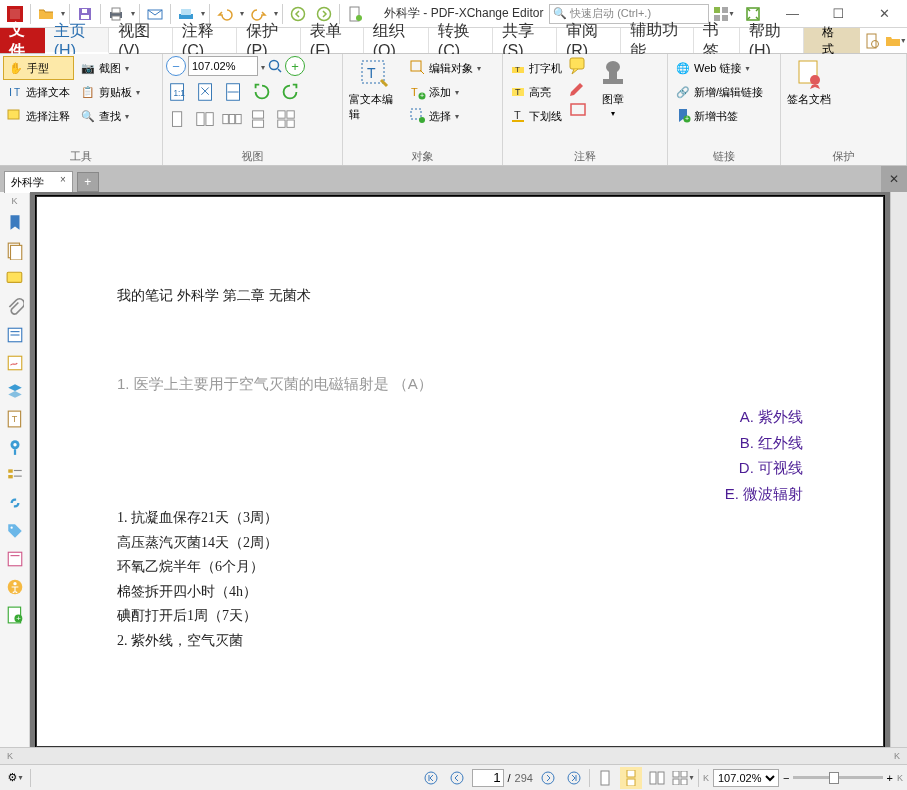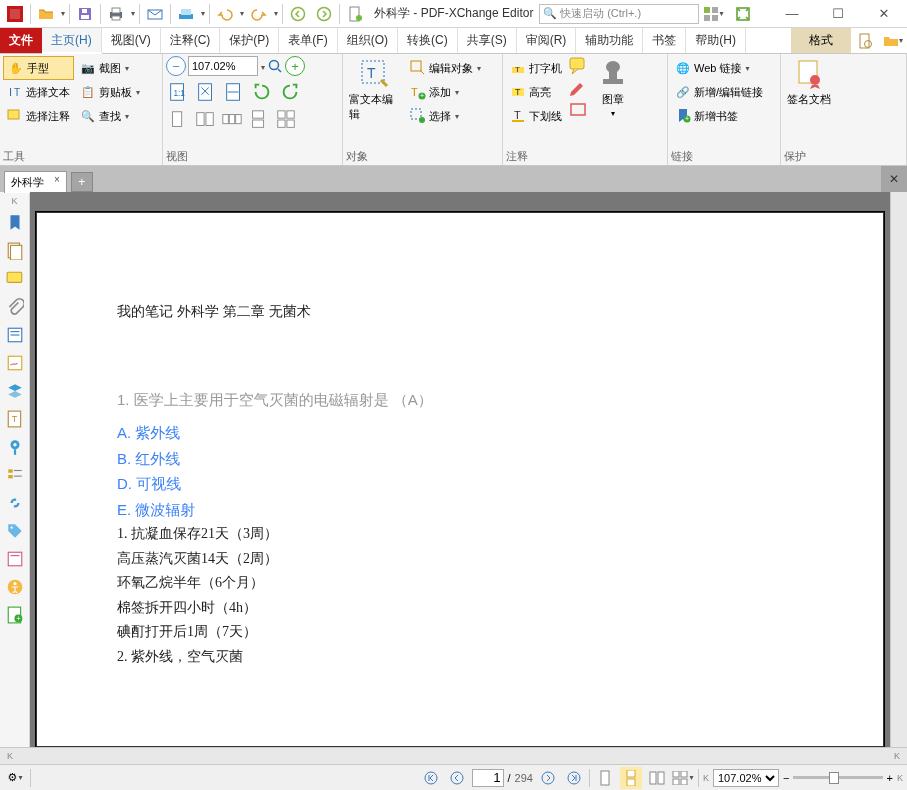--- a/index.html
+++ b/index.html
@@ -4,75 +4,75 @@
 <style>
 * { box-sizing: border-box; margin: 0; padding: 0; font-family: "Microsoft YaHei", "SimSun", sans-serif; }
 body { width: 907px; height: 790px; overflow: hidden; background: #f0f0f0; display: flex; flex-direction: column; font-size: 12px; }
 
 
 .titlebar { height: 28px; background: #fff; display: flex; align-items: center; border-bottom: 1px solid #d5d5d5; }
 .titlebar .qat { display: flex; align-items: center; gap: 0; padding: 0 2px; }
 .titlebar .qat .qi { width: 26px; height: 26px; display: flex; align-items: center; justify-content: center; cursor: pointer; }
 .titlebar .qat .sep { width: 1px; height: 20px; background: #d0d0d0; margin: 0 2px; }
 .titlebar .qat .dd { width: 8px; display:flex; align-items:center; justify-content:center; font-size:8px; color:#555;}
-.titlebar .title-text { margin-left: 4px; color: #333; white-space: nowrap; }
+.titlebar .title-text { margin-left: 14px; color: #333; white-space: nowrap; }
 .titlebar .search { flex: 0 0 160px; height: 20px; border: 1px solid #bfbfbf; margin-left: 6px; display:flex; align-items:center; padding:0 3px; color:#888; font-size:11px; gap:3px;}
 .titlebar .spacer { flex: 1; }
 .titlebar .rbtns { display:flex; align-items:center; gap:2px; padding-right:2px;}
 .titlebar .rbtns .ri { width:28px; height:26px; display:flex; align-items:center; justify-content:center; cursor:pointer;}
 .titlebar .win { display: flex; }
 .titlebar .win div { width: 46px; height: 28px; display:flex; align-items:center; justify-content:center; color:#555; font-size:13px;}
 
 
 .menutabs { height: 26px; background: #fff; display:flex; align-items:stretch; border-bottom:1px solid #c8c8c8; }
-.menutabs .mtab { padding: 0 9px; display:flex; align-items:center; font-size:12px; color:#333; border-right:1px solid #e0e0e0; cursor:pointer;}
+.menutabs .mtab { padding: 0 9px; display:flex; align-items:center; font-size:16px; color:#333; border-right:1px solid #e0e0e0; cursor:pointer;}
 .menutabs .mtab.file { background:#c41818; color:#fff; font-weight:bold; border:none;}
 .menutabs .mtab.active { background:#f5f5f5; border-bottom:2px solid #fff; margin-bottom:-1px; color:#2a6fb0;}
 .menutabs .mspacer { flex:1; }
 .menutabs .fmt { background:#e5d9b8; padding:0 18px; display:flex; align-items:center;}
 .menutabs .ricon { width:28px; display:flex; align-items:center; justify-content:center;}
 
 
 .ribbon { height: 112px; background:#f5f5f5; border-bottom:1px solid #c8c8c8; display:flex; }
 .rgroup { border-right:1px solid #d5d5d5; display:flex; flex-direction:column; padding:2px 3px 0; }
 .rgroup .gbody { flex:1; display:flex; align-items:flex-start; gap:2px; }
-.rgroup .glabel { height:16px; text-align:left; font-size:11px; color:#666; }
+.rgroup .glabel { height:16px; text-align:center; font-size:11px; color:#666; }
 .btn-lg { display:flex; flex-direction:column; align-items:center; justify-content:center; padding:2px 3px; cursor:pointer; font-size:11px; gap:2px;}
 .btn-sm { height:24px; display:flex; align-items:center; gap:3px; padding:0 4px; cursor:pointer; font-size:11px;}
 .stack { display:flex; flex-direction:column; }
 .ico { display:inline-flex; align-items:center; justify-content:center; }
 .i16 { width:16px; height:16px; }
 .i24 { width:24px; height:24px; }
 .i32 { width:32px; height:32px; }
 .dd-arrow::after { content:"▾"; font-size:8px; color:#555; margin-left:1px;}
 
 
 .zoomrow { display:flex; align-items:center; gap:2px;}
 .zoomrow input { width:70px; height:20px; border:1px solid #aaa; font-size:11px; padding:0 3px;}
 .circ { width:20px; height:20px; border:1px solid #4a90d9; border-radius:50%; display:flex; align-items:center; justify-content:center; font-size:13px; color:#4a90d9; cursor:pointer; background:#fff;}
 .circ.plus { border-color:#3aaa35; color:#3aaa35;}
 
 
 .tabstrip { height:26px; background:#bfbfbf; display:flex; align-items:flex-end; padding-left:4px;}
-.doctab { height:22px; background:#fff; border:1px solid #999; border-bottom:none; display:flex; align-items:center; padding:0 6px; font-size:11px; gap:10px; position:relative; top:1px;}
+.doctab { height:22px; background:#fff; border:1px solid #999; border-bottom:none; display:flex; align-items:center; padding:0 6px; font-size:11px; gap:16px; position:relative; top:1px;}
 .doctab .x { font-size:10px; color:#555; cursor:pointer; margin-bottom:6px;}
 .addtab { width:22px; height:20px; background:#a5a5a5; border:1px solid #888; margin-left:4px; display:flex; align-items:center; justify-content:center; color:#fff; cursor:pointer;}
 .tabstrip .sp { flex:1;}
 .tabclose { width:26px; height:26px; background:#a5a5a5; display:flex; align-items:center; justify-content:center; color:#333; cursor:pointer;}
 
 
 .work { flex:1; display:flex; min-height:0; }
 .sidetools { width:30px; background:#f5f5f5; border-right:1px solid #d5d5d5; display:flex; flex-direction:column; align-items:center; padding-top:4px; gap:6px;}
 .sidetools .st { width:22px; height:22px; display:flex; align-items:center; justify-content:center; cursor:pointer;}
 .canvas { flex:1; background:#777; position:relative; overflow:hidden; display:flex; justify-content:center;}
 .vscroll { width:17px; background:#e8e8e8; border-left:1px solid #c8c8c8;}
-.page { width:848px; background:#fff; margin-top:20px; border:1px solid #333; box-shadow:0 0 0 1px #000; padding:90px 80px 14px; font-family:"Microsoft YaHei","SimSun"; overflow:hidden;}
+.page { width:848px; background:#fff; margin-top:4px; border:1px solid #333; box-shadow:0 0 0 1px #000; padding:90px 80px 14px; font-family:"Microsoft YaHei","SimSun"; overflow:hidden;}
 .page .hdr { font-size:14px; color:#222; margin-bottom:70px;}
 .page .q { font-size:15px; color:#999; margin-bottom:10px;}
-.page .opt { font-size:15px; color:#3b82f6; line-height:1.7;}
+.page .opt { font-size:15px; color:#4c1d95; line-height:1.7;text-align:right;}
 .page .notes-t { font-size:15px; color:#111; font-weight:bold; margin-top:52px; margin-bottom:14px;}
 .page .note { font-size:14px; color:#222; line-height:1.75;font-family:Liberation Serif, serif;}
 
 
 .status { height:26px; background:#f0f0f0; border-top:1px solid #c8c8c8; display:flex; align-items:center; padding:0 4px; gap:4px; font-size:11px;}
 .status .sbtn { width:22px; height:22px; display:flex; align-items:center; justify-content:center; cursor:pointer;}
 .status .pagebox { width:32px; height:18px; border:1px solid #aaa; background:#fff; text-align:right; padding:0 2px;}
 .status .sep { width:1px; height:18px; background:#c8c8c8;}
 .status .zsel { height:18px; border:1px solid #aaa; background:#fff; font-size:11px;}
 .status .slider { flex:0 0 110px; display:flex; align-items:center; gap:4px;}

